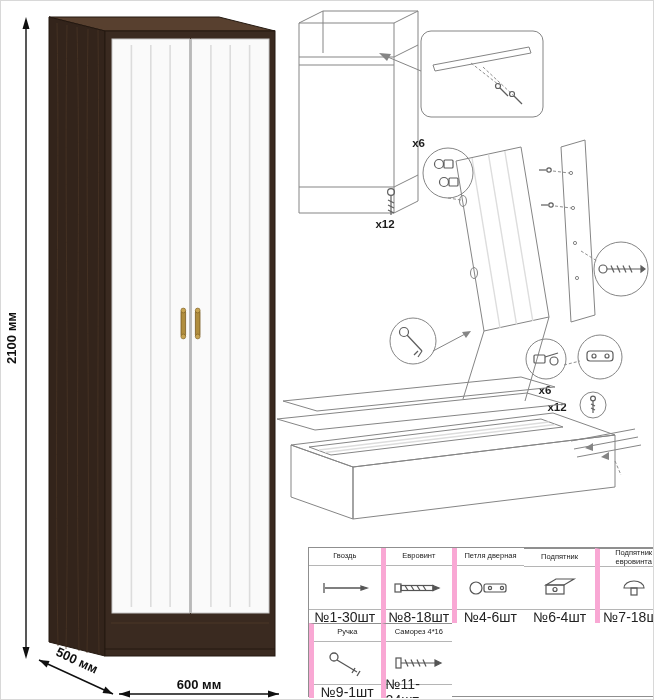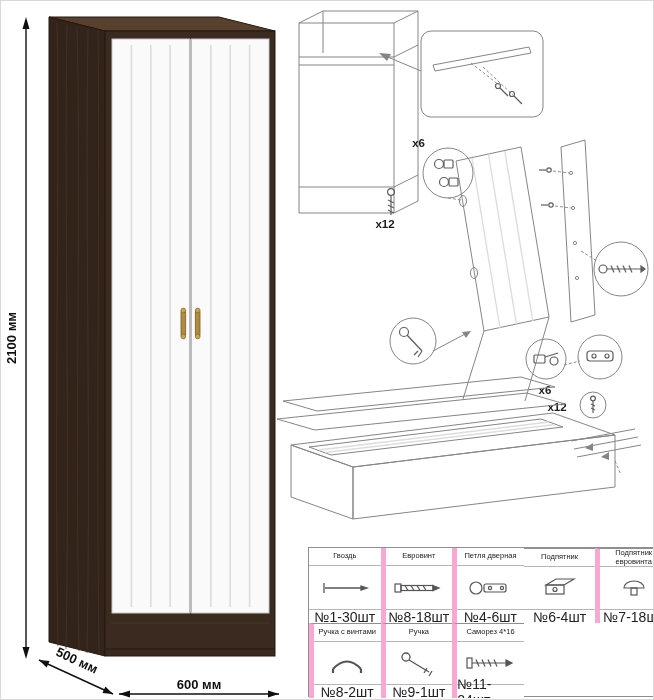--- a/index.html
+++ b/index.html
@@ -324,33 +324,20 @@
         <svg width="56" height="30" viewBox="0 0 56 30">
           <g stroke="#555" stroke-width="1.2" fill="none">
             <path d="M18,15 a10,7 0 0 1 20,0 Z"></path>
             <rect x="25" y="15" width="6" height="7"></rect>
           </g>
         </svg>
       </div>
       <div class="pqty">№7-18шт</div>
     </div>
 
-    <div class="pcell r2">
-      <div class="pname">Ручка с винтами</div>
-      <div class="picon">
-        <svg width="56" height="30" viewBox="0 0 56 30">
-          <g stroke="#555" stroke-width="2.2" fill="none">
-            <path d="M14,21 Q28,6 42,21"></path>
-            <line x1="14" y1="21" x2="14" y2="25"></line>
-            <line x1="42" y1="21" x2="42" y2="25"></line>
-          </g>
-        </svg>
-      </div>
-      <div class="pqty">№8-2шт</div>
-    </div>
 
     <div class="pcell r2">
       <div class="pname">Ручка</div>
       <div class="picon">
         <svg width="56" height="30" viewBox="0 0 56 30">
           <g stroke="#555" stroke-width="1.3" fill="none">
             <circle cx="15" cy="9" r="4"></circle>
             <path d="M18,12 L38,24"></path>
             <line x1="33" y1="25" x2="36" y2="20"></line>
             <line x1="38" y1="28" x2="41" y2="23"></line>

